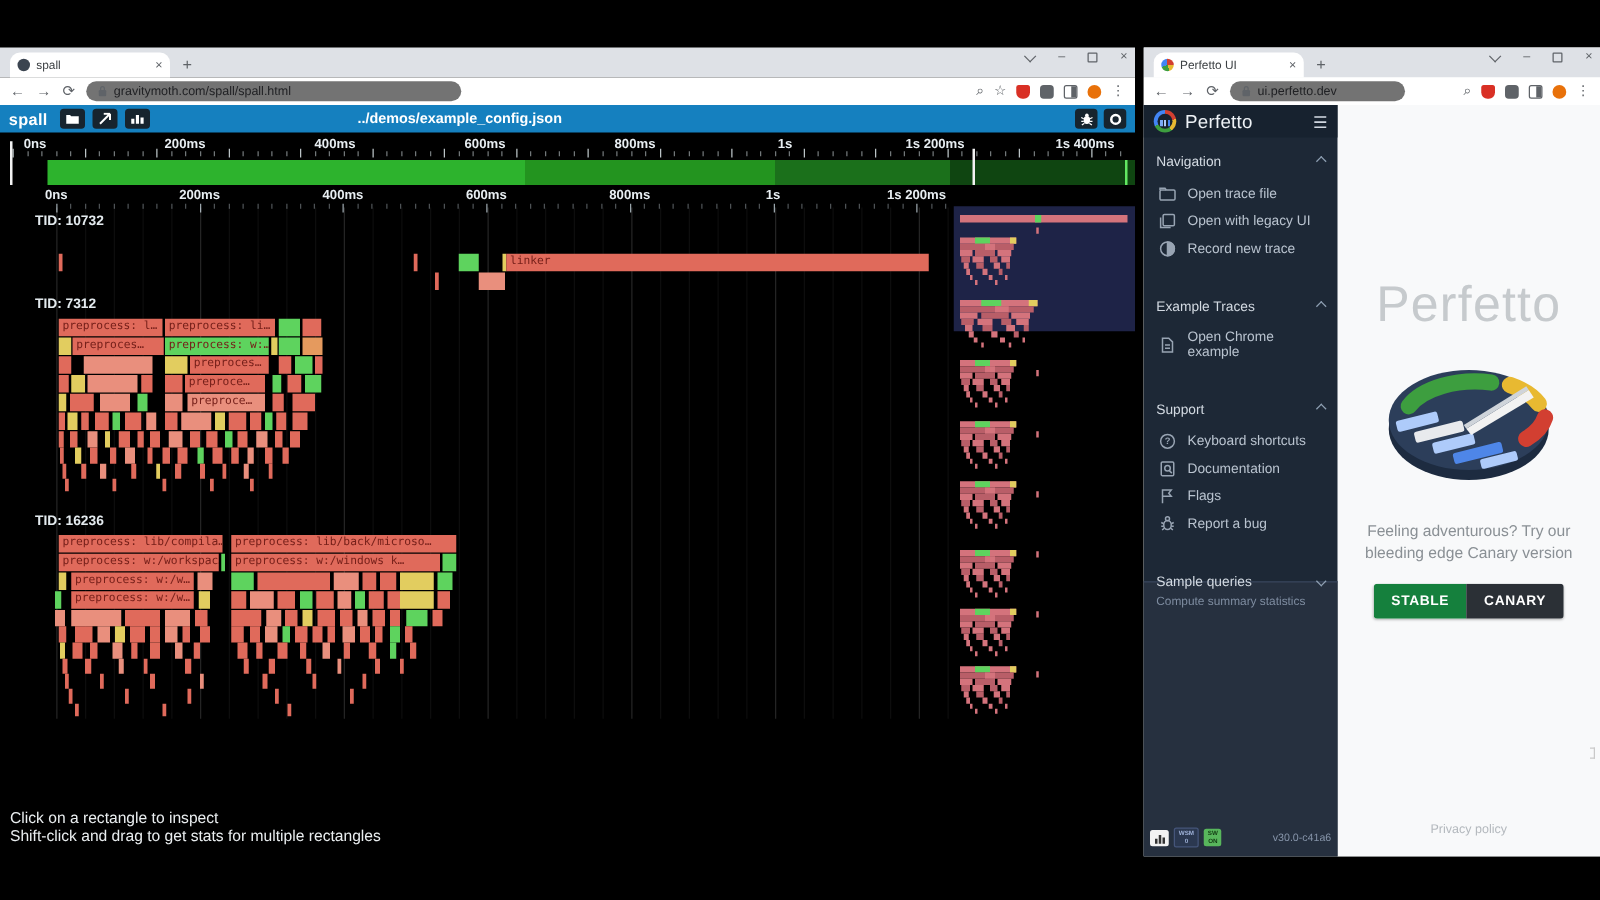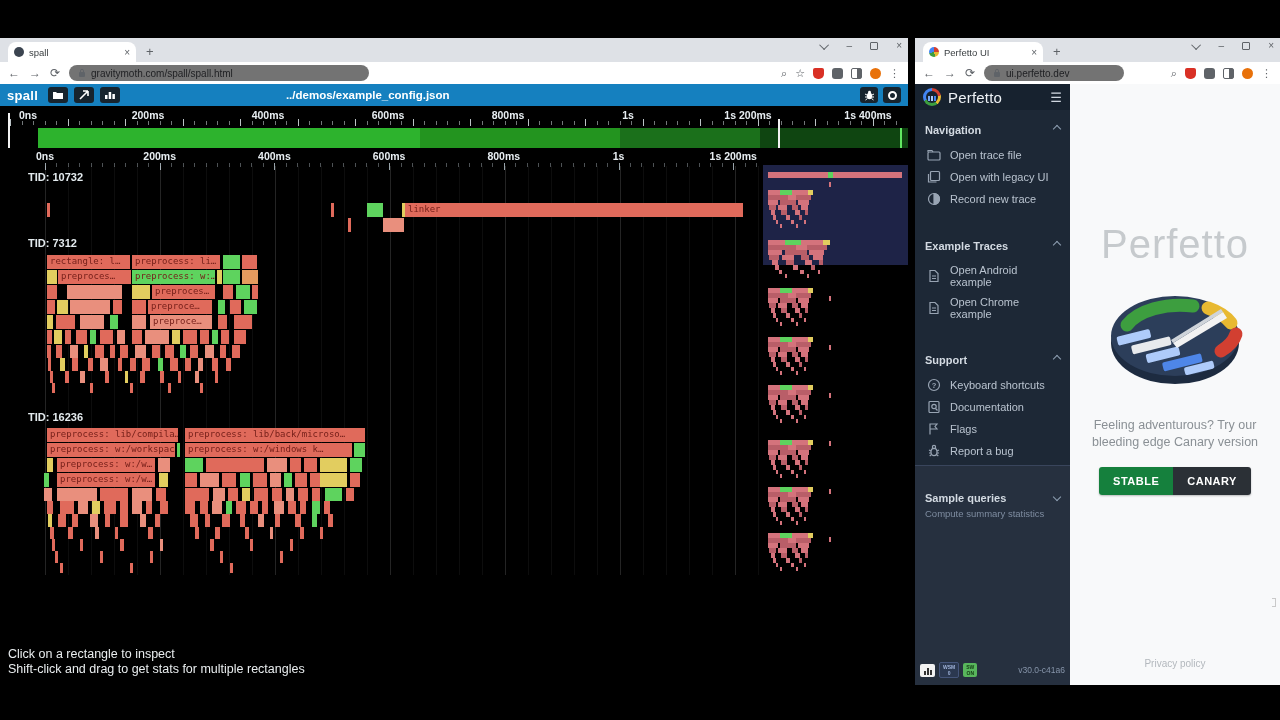--- a/index.html
+++ b/index.html
@@ -45,21 +45,21 @@
   .pf-root{position:absolute;left:0;top:46px;right:0;bottom:0;background:#f8f9fa;}
   .pf-side{position:absolute;left:0;top:0;width:155px;bottom:0;background:#1d2836;}
   .pf-header{height:26px;background:#17222f;display:flex;align-items:center;padding:0 8px;gap:7px;}
   .pf-logo{width:18px;height:18px;border-radius:50%;background:conic-gradient(#d23f31 0 22%,#e8b931 22% 40%,#3d9e3f 40% 68%,#4285f4 68% 100%);position:relative;flex:none;}
   .pf-logo::after{content:"";position:absolute;inset:3px;border-radius:50%;background:#17222f;}
   .pf-logo::before{content:"";position:absolute;left:5px;top:8px;width:8px;height:5px;z-index:1;
       background:linear-gradient(90deg,#7baaf7 0 2px,transparent 2px 3px,#aecbfa 3px 5px,transparent 5px 6px,#4285f4 6px 8px);}
   .pf-brand{color:#eef2f6;font-size:15px;font-weight:500;letter-spacing:.2px;}
   .pf-burger{margin-left:auto;color:#cfd6df;font-size:13px;}
   .pf-section{padding:8px 10px 2px 10px;position:relative;}
-  .pf-sec-title{color:#d3dae2;font-size:11px;font-weight:700;margin:6px 0 8px 0;}
+  .pf-sec-title{color:#d3dae2;font-size:11px;font-weight:400;margin:6px 0 8px 0;}
   .pf-chev{position:absolute;right:10px;top:16px;width:6px;height:6px;border-left:1.5px solid #8fa0b3;border-bottom:1.5px solid #8fa0b3;}
   .chev-up{transform:rotate(135deg);}
   .chev-down{transform:rotate(-45deg);}
   .pf-item{display:flex;align-items:center;gap:9px;padding:4px 2px;color:#b9c3cf;font-size:11px;}
   .pf-item svg{flex:none;}
   .pf-sub{color:#7e8ca0;font-size:9.5px;margin:-4px 0 8px 0;}
   .pf-lower{position:absolute;left:0;right:0;top:381px;bottom:0;background:#26303f;border-top:1px solid #39455c;}
   .pf-foot{position:absolute;left:5px;right:5px;bottom:7px;display:flex;align-items:center;gap:4px;}
   .badge-metrics{width:15px;height:13px;background:#f2f2f2;border-radius:2px;display:flex;align-items:flex-end;justify-content:center;gap:1px;padding:2px;}
   .badge-metrics i{display:block;width:2px;background:#333;}
@@ -265,27 +265,20 @@
                   <circle cx="7" cy="7" r="5.5"></circle>
                   <path d="M7 1.5a5.5 5.5 0 0 1 0 11z" fill="#98a4b3"></path>
                 </svg>
                 <span>Record new trace</span>
               </div>
               <div style="height: 14px;"></div>
             </div>
             <div class="pf-section">
               <div class="pf-sec-title">Example Traces</div>
               <span class="pf-chev chev-up"></span>
-              <div class="pf-item">
-                <svg width="14" height="14" viewBox="0 0 14 14" fill="none" stroke="#98a4b3" stroke-width="1.2">
-                  <path d="M3 1.5h5l3 3v8H3z"></path>
-                  <path d="M5 7h4M5 9.5h4"></path>
-                </svg>
-                <span>Open Android example</span>
-              </div>
               <div class="pf-item">
                 <svg width="14" height="14" viewBox="0 0 14 14" fill="none" stroke="#98a4b3" stroke-width="1.2">
                   <path d="M3 1.5h5l3 3v8H3z"></path>
                   <path d="M5 7h4M5 9.5h4"></path>
                 </svg>
                 <span>Open Chrome example</span>
               </div>
               <div style="height: 14px;"></div>
             </div>
             <div class="pf-section">
@@ -743,21 +736,21 @@
       <div class="abs" style="left: 829px; top: 537px; width: 2px; height: 5px; background: rgb(212, 115, 124);"></div>
       <div class="tid" style="left: 28px; top: 171px;">TID: 10732</div>
       <div class="fbar" style="left: 47px; top: 203px; width: 3px; height: 14px; background: rgb(224, 106, 91); line-height: 13px;"></div>
       <div class="fbar" style="left: 331px; top: 203px; width: 2px; height: 14px; background: rgb(224, 106, 91); line-height: 13px;"></div>
       <div class="fbar" style="left: 367px; top: 203px; width: 16px; height: 14px; background: rgb(94, 211, 94); line-height: 13px;"></div>
       <div class="fbar" style="left: 402px; top: 203px; width: 3px; height: 14px; background: rgb(226, 205, 95); line-height: 13px;"></div>
       <div class="fbar" style="left: 405px; top: 203px; width: 338px; height: 14px; background: rgb(224, 106, 91); line-height: 13px;">linker</div>
       <div class="fbar" style="left: 348px; top: 218px; width: 2px; height: 14px; background: rgb(224, 106, 91); line-height: 13px;"></div>
       <div class="fbar" style="left: 383px; top: 218px; width: 21px; height: 14px; background: rgb(233, 143, 125); line-height: 13px;"></div>
       <div class="tid" style="left: 28px; top: 237px;">TID: 7312</div>
-      <div class="fbar" style="left: 47px; top: 255px; width: 83px; height: 14px; background: rgb(224, 106, 91); line-height: 13px;">rectangle: l…</div>
+      <div class="fbar" style="left: 47px; top: 255px; width: 83px; height: 14px; background: rgb(224, 106, 91); line-height: 13px;">preprocess: l…</div>
       <div class="fbar" style="left: 132px; top: 255px; width: 88px; height: 14px; background: rgb(224, 106, 91); line-height: 13px;">preprocess: li…</div>
       <div class="fbar" style="left: 223px; top: 255px; width: 17px; height: 14px; background: rgb(94, 211, 94); line-height: 13px;"></div>
       <div class="fbar" style="left: 242px; top: 255px; width: 15px; height: 14px; background: rgb(224, 106, 91); line-height: 13px;"></div>
       <div class="fbar" style="left: 47px; top: 270px; width: 10px; height: 14px; background: rgb(226, 205, 95); line-height: 13px;"></div>
       <div class="fbar" style="left: 58px; top: 270px; width: 73px; height: 14px; background: rgb(224, 106, 91); line-height: 13px;">preproces…</div>
       <div class="fbar" style="left: 132px; top: 270px; width: 83px; height: 14px; background: rgb(94, 211, 94); line-height: 13px;">preprocess: w:…</div>
       <div class="fbar" style="left: 217px; top: 270px; width: 5px; height: 14px; background: rgb(226, 205, 95); line-height: 13px;"></div>
       <div class="fbar" style="left: 223px; top: 270px; width: 17px; height: 14px; background: rgb(94, 211, 94); line-height: 13px;"></div>
       <div class="fbar" style="left: 242px; top: 270px; width: 16px; height: 14px; background: rgb(229, 154, 94); line-height: 13px;"></div>
       <div class="fbar" style="left: 47px; top: 285px; width: 10px; height: 14px; background: rgb(224, 106, 91); line-height: 13px;"></div>

